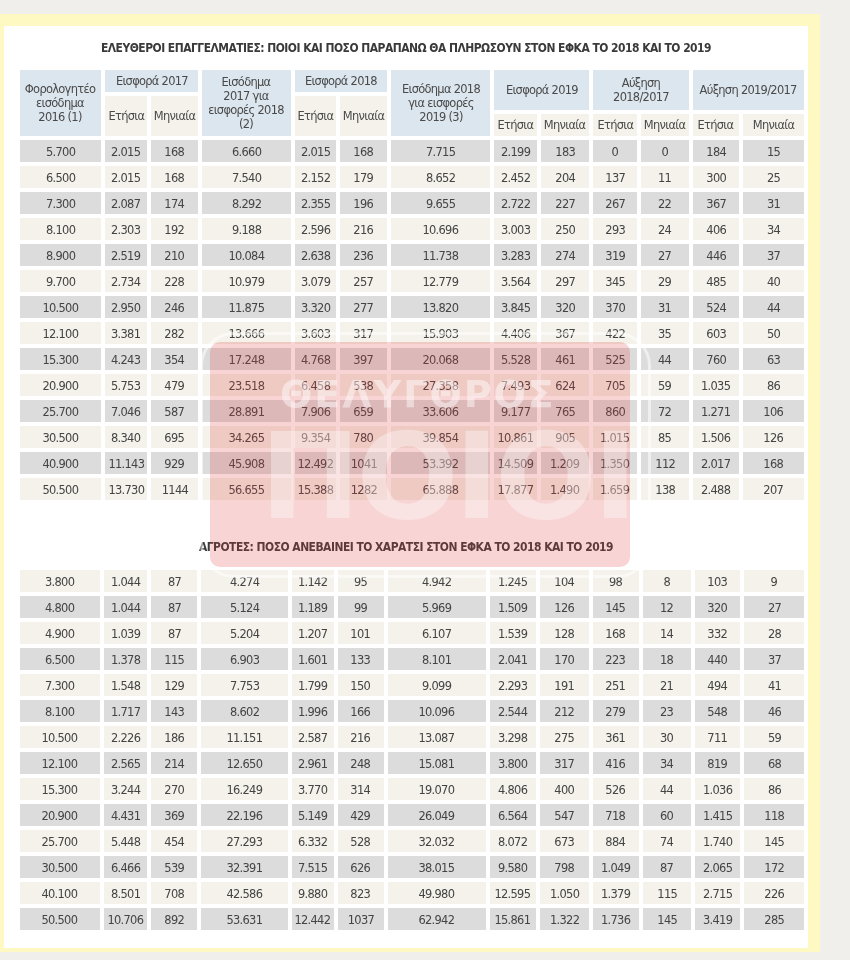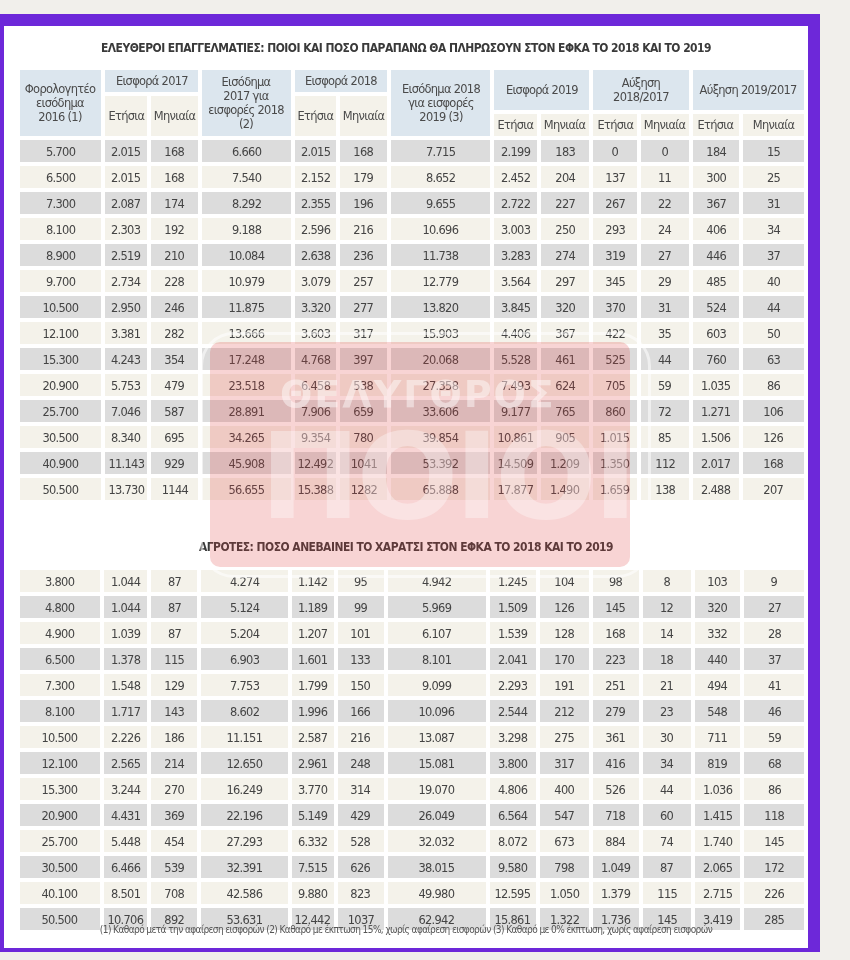--- a/index.html
+++ b/index.html
@@ -3,21 +3,21 @@
 <meta charset="utf-8">
 <style>
   html, body { margin:0; padding:0; }
   body {
     width:850px; height:960px; background:#f1efeb; position:relative; overflow:hidden;
     font-family: "DejaVu Sans", "Liberation Sans", sans-serif;
     color:#444;
   }
   .frame {
     position:absolute; left:0; top:14px; width:820px; height:938px;
-    background:#6d28d9;
+    background:#fef9c3;
   }
   .sheet {
     position:absolute; left:4px; top:12px; width:804px; height:922px;
     background:#fff;
   }
   .title {
     position:absolute; left:0; width:804px; text-align:center;
     font-weight:bold; font-size:12.5px; letter-spacing:-0.6px; color:#3a3a3a;
     transform:scaleX(0.86); transform-origin:center;
   }
@@ -546,21 +546,20 @@
             <td><span>15.861</span></td>
             <td><span>1.322</span></td>
             <td><span>1.736</span></td>
             <td><span>145</span></td>
             <td><span>3.419</span></td>
             <td><span>285</span></td>
           </tr>
         </tbody>
     </table>
 
-    <div class="footnote"><span>(1) Καθαρό μετά την αφαίρεση εισφορών (2) Καθαρό με έκπτωση 15%, χωρίς αφαίρεση εισφορών (3) Καθαρό με 0% έκπτωση, χωρίς αφαίρεση εισφορών</span></div>
   </div>
 </div>
 
 <div class="watermark">
   <div class="wm-box"></div>
   <div class="wm-ring"></div>
   <div class="wm-text">ΘΕΛΥΓΘΡΟΣ</div>
   <div class="wm-big">ΠΟΙΟΙ</div>
 </div>
 

